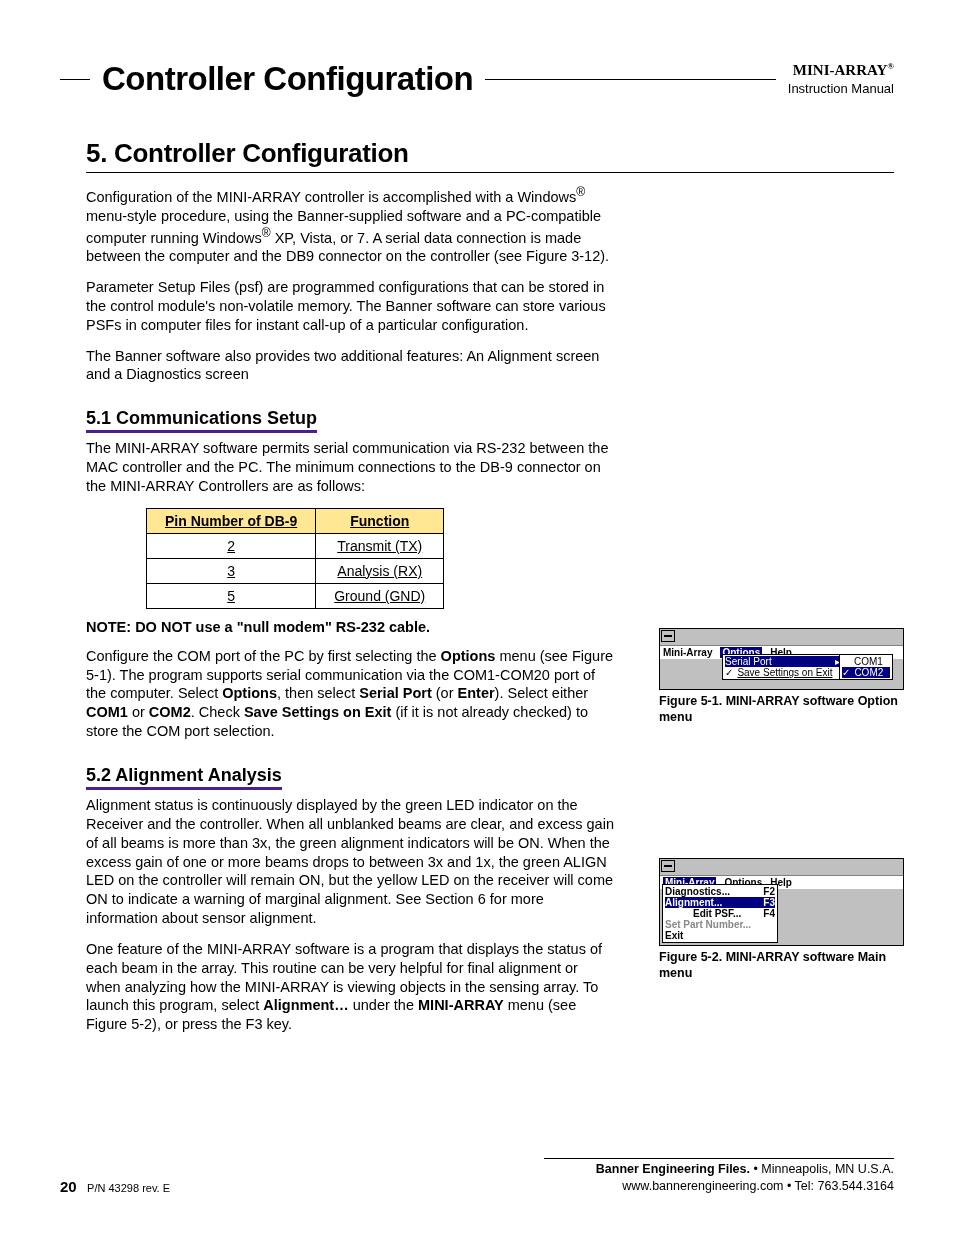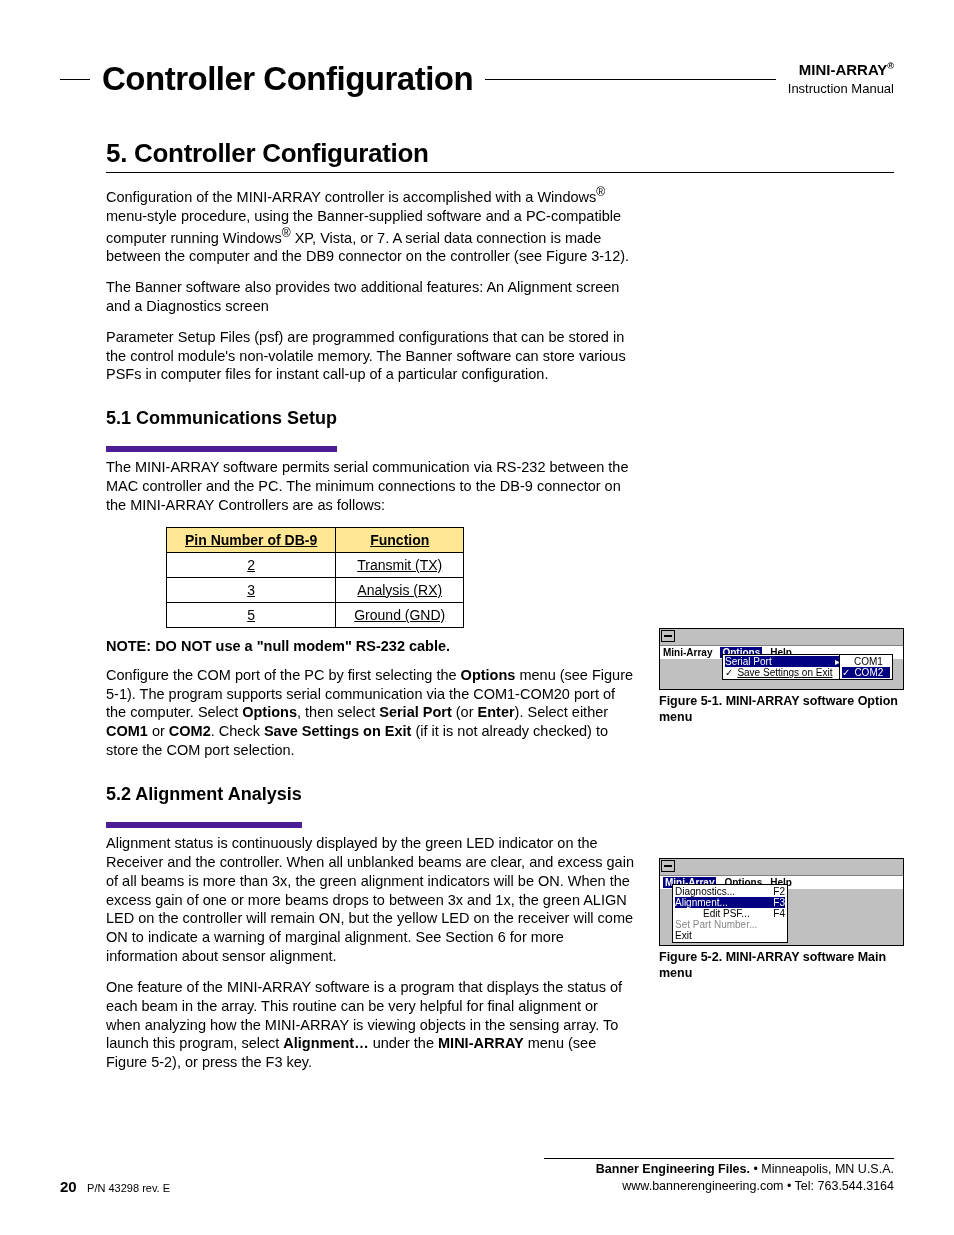--- a/index.html
+++ b/index.html
@@ -44,53 +44,54 @@
     margin: 0 12px;
   }
   .header-right {
     text-align: right;
     font-size: 13px;
     line-height: 1.35;
   }
   .brand {
     font-weight: bold;
     font-size: 15px;
+    font-family: Liberation Serif, serif;
   }
   .brand sup { font-size: 9px; }
   .section-heading {
     font-family: "Arial Narrow", Arial, sans-serif;
     font-stretch: condensed;
     font-size: 26px;
     font-weight: bold;
     margin: 0 0 12px 0;
     border-bottom: 1px solid #000;
     padding-bottom: 3px;
     letter-spacing: -0.3px;
   }
   .content {
-    margin-left: 46px;
+    margin-left: 26px;
     position: relative;
   }
   .body-text p {
     font-size: 14.5px;
     line-height: 1.3;
     margin: 0 0 12px 0;
     max-width: 530px;
     font-family: "Helvetica Neue", Arial, sans-serif;
     font-stretch: condensed;
   }
   .sub-heading {
     font-family: "Arial Narrow", Arial, sans-serif;
     font-stretch: condensed;
     font-size: 18px;
     font-weight: bold;
-    border-bottom: 6px solid #4c1d95;
+    border-bottom: 3px solid #4c1d95;
     display: inline-block;
     margin: 12px 0 6px 0;
-    padding-bottom: 17px;
+    padding-bottom: 1px;
   }
   table.db9 {
     border-collapse: collapse;
     margin: 8px 0 10px 60px;
     font-size: 14px;
     text-decoration: underline;
   }
   table.db9 th {
     background: #ffe793;
     border: 1px solid #000;
@@ -192,22 +193,22 @@
       <span class="brand"><span>MINI-ARRAY</span><sup>®</sup></span><br>
       <span>Instruction Manual</span>
     </div>
   </div>
 
   <div class="content">
     <div class="section-heading">5.  Controller Configuration</div>
 
     <div class="body-text">
       <p><span>Configuration of the MINI-ARRAY controller is accomplished with a Windows</span><sup>®</sup><span> menu-style procedure, using the Banner-supplied software and a PC-compatible computer running Windows</span><sup>®</sup><span> XP, Vista, or 7. A serial data connection is made between the computer and the DB9 connector on the controller (see Figure 3-12).</span></p>
+      <p>Parameter Setup Files (psf) are programmed configurations that can be stored in the control module's non-volatile memory. The Banner software can store various PSFs in computer files for instant call-up of a particular configuration.</p>
       <p>The Banner software also provides two additional features: An Alignment screen and a Diagnostics screen</p>
-      <p>Parameter Setup Files (psf) are programmed configurations that can be stored in the control module's non-volatile memory. The Banner software can store various PSFs in computer files for instant call-up of a particular configuration.</p>
 
       <div class="sub-heading">5.1  Communications Setup</div>
       <p>The MINI-ARRAY software permits serial communication via RS-232 between the MAC controller and the PC. The minimum connections to the DB-9 connector on the MINI-ARRAY Controllers are as follows:</p>
 
       <table class="db9">
         <tbody>
             <tr>
           <th>Pin Number of DB-9</th>
           <th>Function</th>
         </tr>
@@ -274,21 +275,21 @@
     </div>
 
     <div class="figure fig2">
       <div class="win-menu" style="position:relative; height:86px;">
         <span class="sysbox"></span>
         <div class="menubar">
           <span class="sel">Mini-Array</span>
           <span>Options</span>
           <span>Help</span>
         </div>
-        <div class="drop" style="position:absolute; left:12px; top:25px; width:110px;">
+        <div class="drop" style="position:absolute; left:2px; top:25px; width:110px;font-weight:bold;">
           <div class="row">
               <span style="flex:1;">Diagnostics...</span>
               <span>F2</span>
             </div>
           <div class="row hl">
               <span style="flex:1;">Alignment...</span>
               <span>F3</span>
             </div>
           <div class="row">
               <span style="flex:1;padding-left:28px;">Edit PSF...</span>

